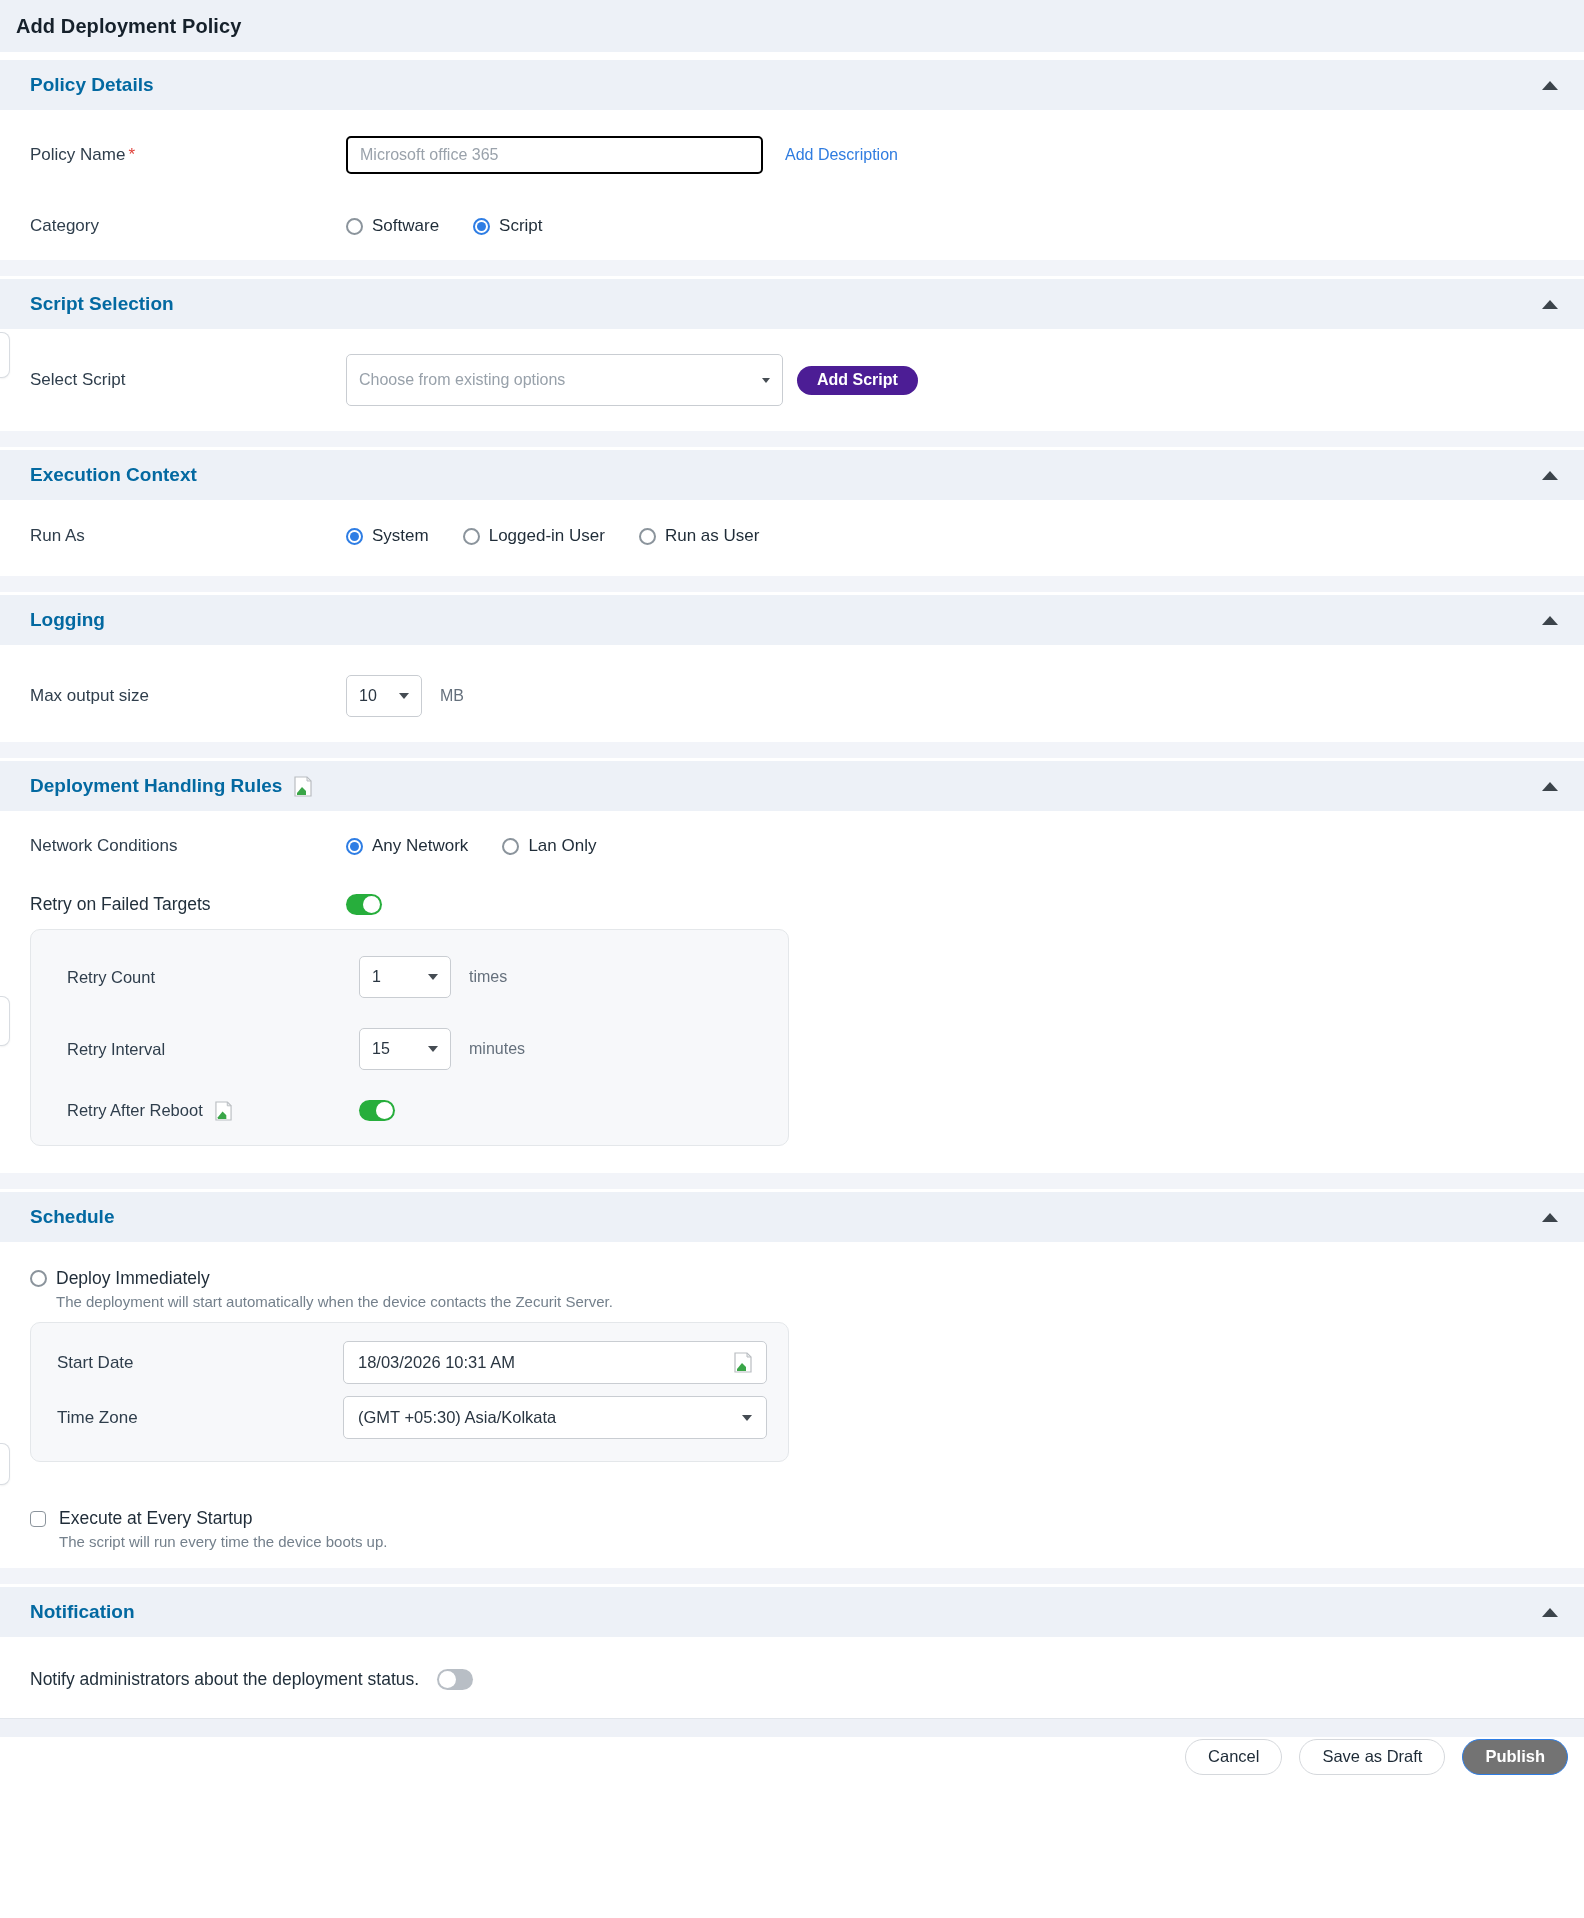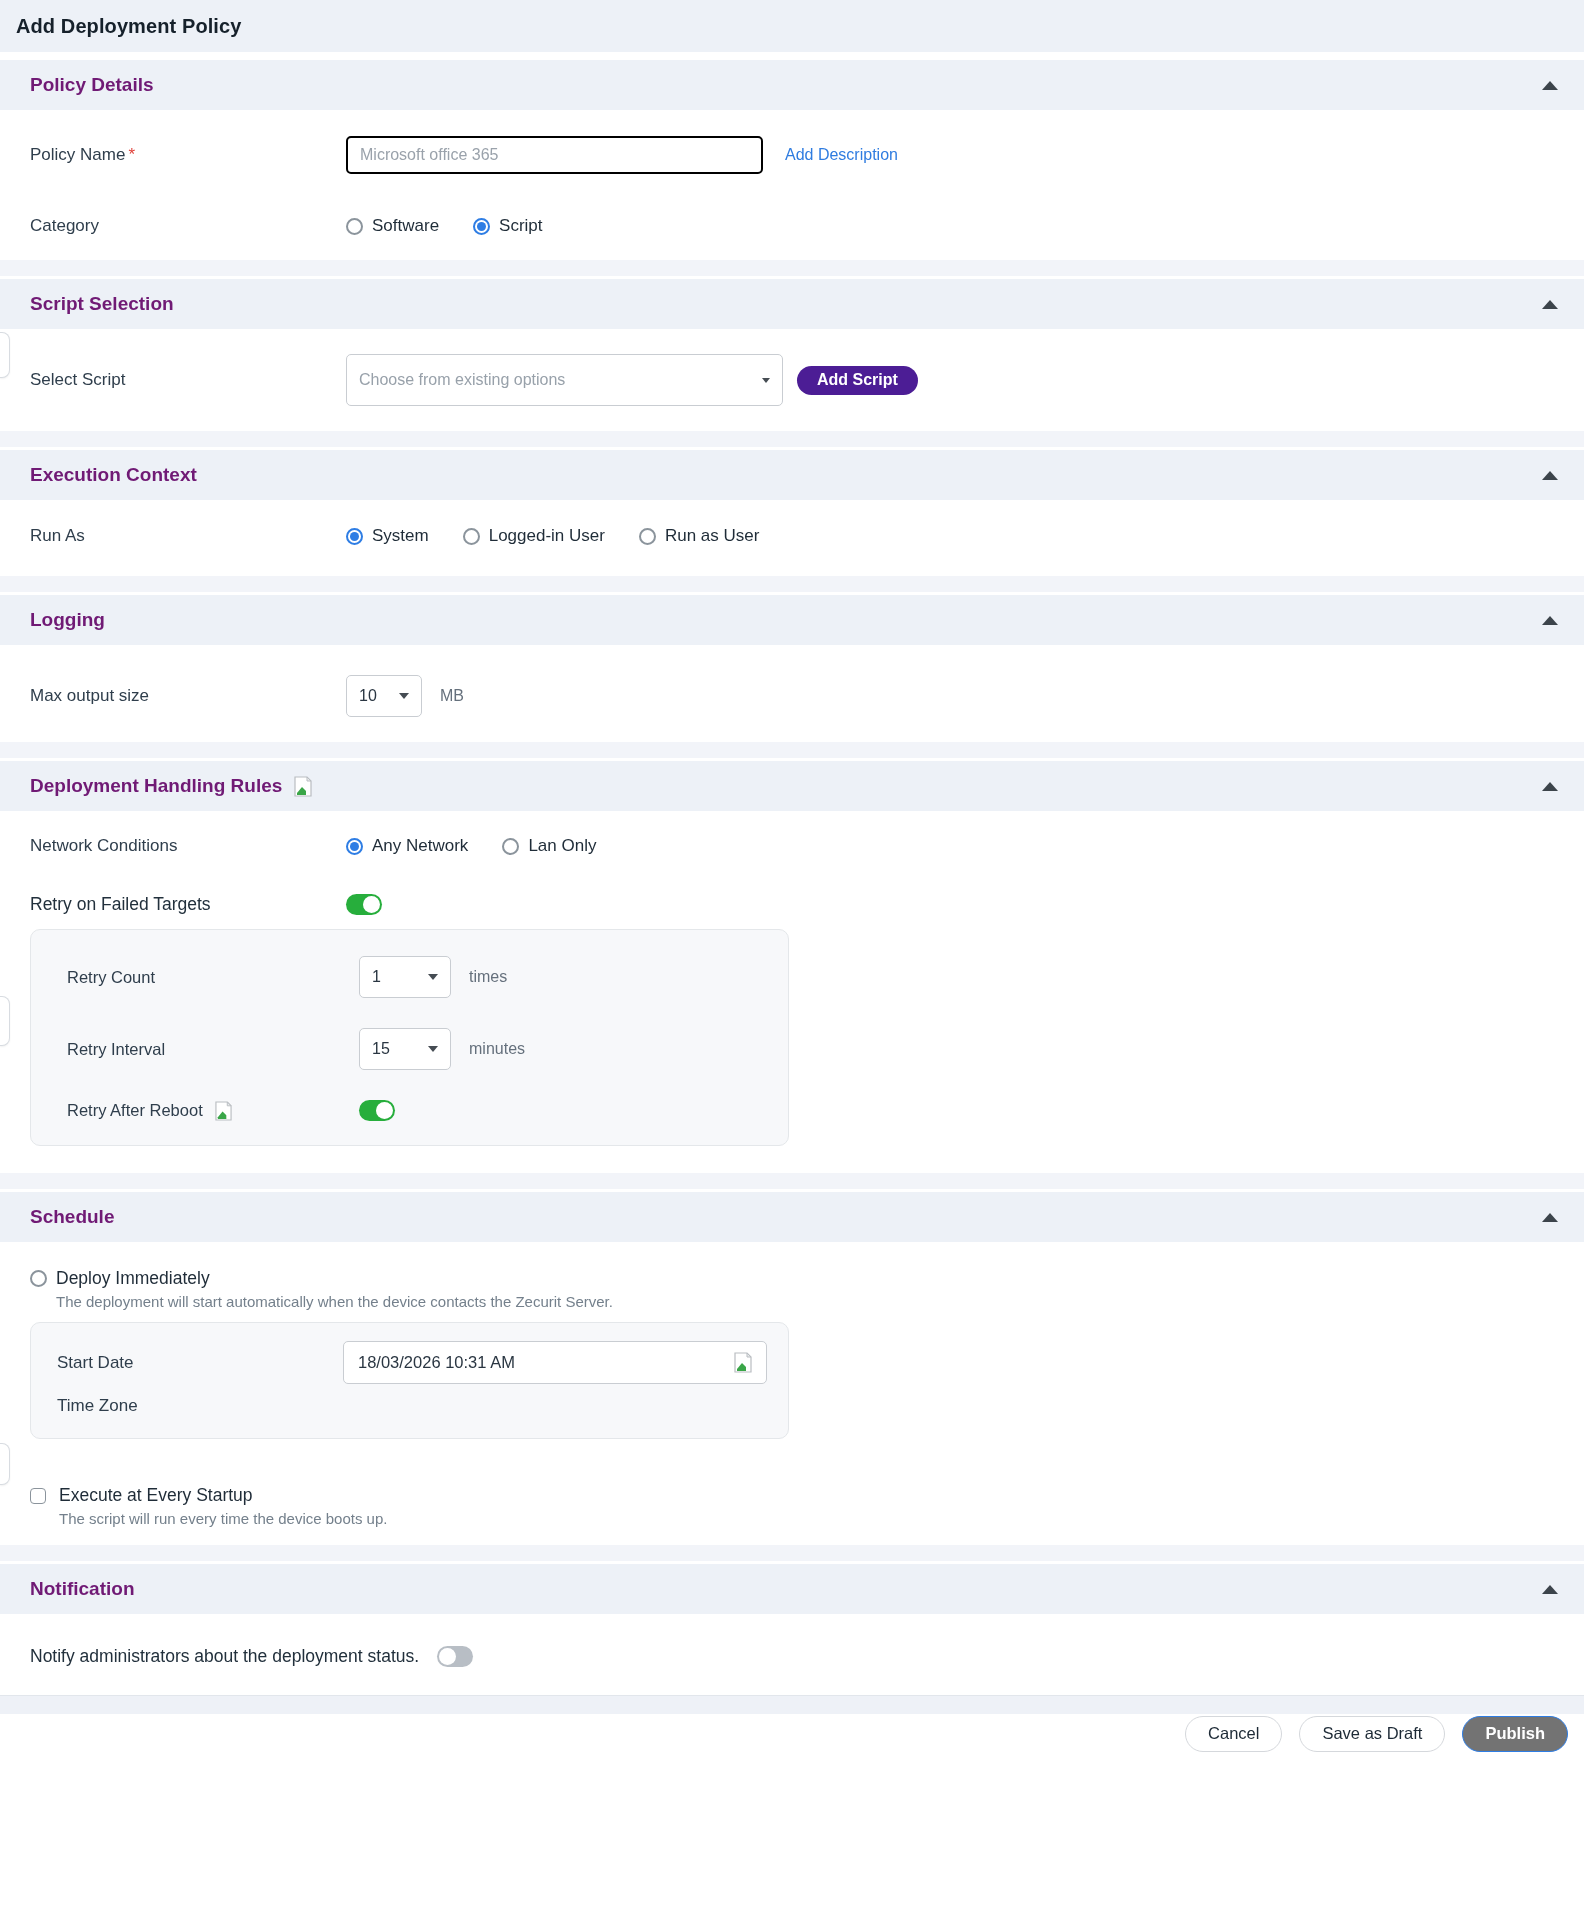--- a/index.html
+++ b/index.html
@@ -7,21 +7,21 @@
     width:1584px;height:1918px;overflow:hidden;position:relative;
     background:#ffffff;font-family:"Liberation Sans", sans-serif;
     -webkit-font-smoothing:antialiased;
   }
   
   .topbar{height:52px;background:#edf1f7;display:flex;align-items:center;padding-left:16px;margin-bottom:8px;}
   .topbar .title{font-size:20px;font-weight:700;color:#16212b;letter-spacing:.1px;}
   
   .sec-strip{height:16px;background:#f2f4f9;border-bottom:3px solid #fff;}
   .sec-head{height:50px;background:#edf1f7;display:flex;align-items:center;justify-content:space-between;padding:0 26px 0 30px;}
-  .sec-head .t{font-size:19px;font-weight:700;color:#701a75;display:flex;align-items:center;gap:12px;}
+  .sec-head .t{font-size:19px;font-weight:700;color:#0369a1;display:flex;align-items:center;gap:12px;}
   .tri-up{width:0;height:0;border-left:8px solid transparent;border-right:8px solid transparent;border-bottom:9px solid #3c444b;cursor:pointer;}
   
   .row{display:flex;align-items:center;padding-left:30px;}
   .lbl{width:316px;font-size:17px;color:#2f3e4c;flex-shrink:0;}
   .req{color:#e0413a;margin-left:3px;}
   .unit{margin-left:18px;font-size:16px;color:#65707c;}
   .desc{font-size:15px;color:#74808c;}
   
   .tinput{width:417px;height:38px;box-sizing:border-box;border:2px solid #000000;border-radius:5px;
     padding:0 12px;font-size:16px;color:#333;font-family:"Liberation Sans",sans-serif;background:#fff;outline:none;}
@@ -247,20 +247,24 @@
         <span class="val">18/03/2026 10:31 AM</span>
         <svg class="bimg" width="18" height="21" viewBox="0 0 18 21">
           <path d="M1 1 h12 l4 4 v15 h-16 z" fill="#fff" stroke="#b9bdc1" stroke-width="1.2"></path>
           <path d="M13 1 l4 4 h-4 z" fill="#e8eaec" stroke="#b9bdc1" stroke-width="1"></path>
           <polygon points="3,17 8,11 12,15 12,19 3,19" fill="#3aa648"></polygon>
         </svg>
       </div>
     </div>
     <div class="prow">
       <span class="plbl">Time Zone</span>
+      <div class="fld">
+        <span class="val">(GMT +05:30) Asia/Kolkata</span>
+        <span class="caret"></span>
+      </div>
     </div>
   </div>
   <div class="sched-opt" style="margin-top:46px;">
     <div class="head">
       <span class="cb" style="margin-right:13px;"></span>
       <span class="rlbl">Execute at Every Startup</span>
     </div>
     <div class="desc" style="margin-left:29px;">The script will run every time the device boots up.</div>
   </div>
 </div>

